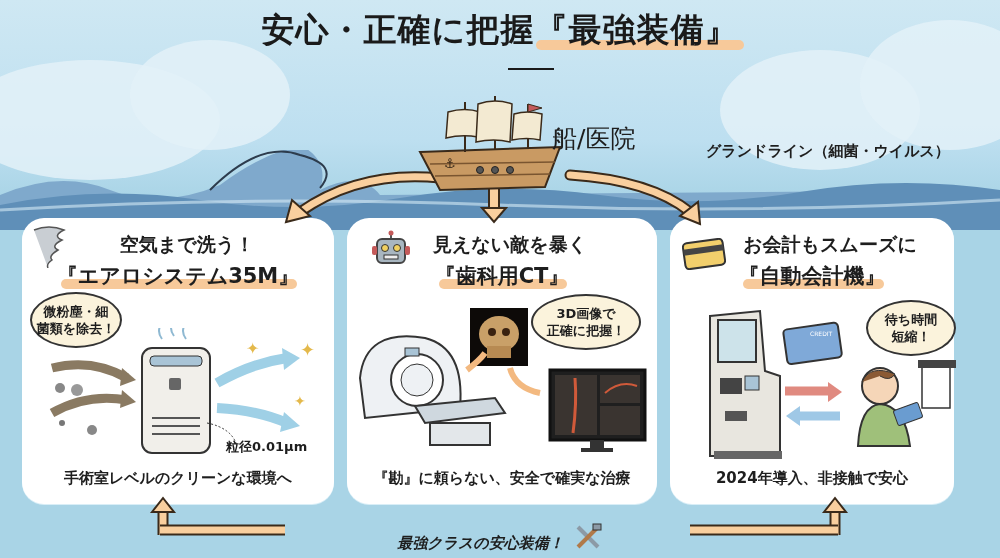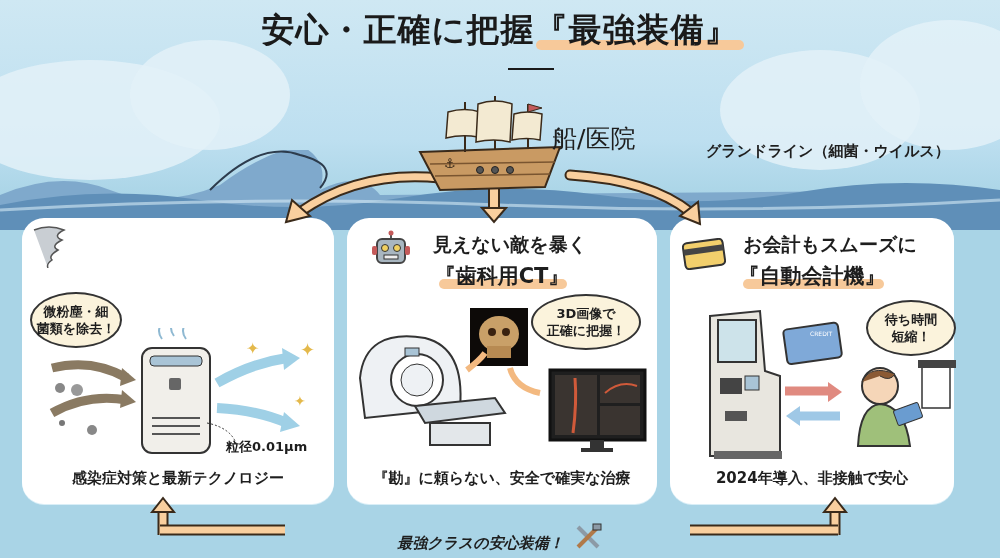--- a/index.html
+++ b/index.html
@@ -80,20 +80,24 @@
   <path d="M440 28 Q360 20 300 62" fill="none" stroke="#f9cf9e" stroke-width="7" stroke-linecap="round"></path>
   <path d="M286 72 L292 50 L310 66 Z" fill="#f9cf9e" stroke="#3a2a1a" stroke-width="2"></path>
   <rect x="489" y="35" width="10" height="25" fill="#f9cf9e" stroke="#3a2a1a" stroke-width="2"></rect>
   <path d="M482 58 L506 58 L494 72 Z" fill="#f9cf9e" stroke="#3a2a1a" stroke-width="2"></path>
   <path d="M570 25 Q650 30 690 62" fill="none" stroke="#3a2a1a" stroke-width="11" stroke-linecap="round"></path>
   <path d="M570 25 Q650 30 690 62" fill="none" stroke="#f9cf9e" stroke-width="7" stroke-linecap="round"></path>
   <path d="M700 74 L680 66 L698 52 Z" fill="#f9cf9e" stroke="#3a2a1a" stroke-width="2"></path>
 </svg>
 
 <div class="card card-1">
+  <div class="card-head">
+    <span class="l1" style="padding-left:18px;">空気まで洗う！</span>
+    <span class="l2"><span>『エアロシステム35M』</span></span>
+  </div>
   <svg class="icon-abs" style="left:10px;top:8px;" width="34" height="42" viewBox="0 0 34 42">
     <path d="M2 4 Q17 -2 32 4 Q20 10 30 14 Q18 20 26 24 Q16 30 20 34 Q14 38 16 42" fill="#c9ced3" stroke="#555" stroke-width="1.5"></path>
   </svg>
   <div class="bubble" style="left:8px;top:74px;width:92px;height:56px;">
       <span style="white-space:pre-line;">微粉塵・細
 菌類を除去！</span>
     </div>
   <svg class="icon-abs" style="left:10px;top:110px;" width="290" height="130" viewBox="0 0 290 130">
     <path d="M20 40 Q60 30 95 50" fill="none" stroke="#8a7a62" stroke-width="9"></path>
       <path d="M90 40 L104 52 L88 58 Z" fill="#8a7a62"></path>
@@ -115,21 +119,21 @@
     <path d="M185 55 Q220 35 255 30" fill="none" stroke="#9fd0e6" stroke-width="10"></path>
       <path d="M250 20 L268 30 L252 42 Z" fill="#9fd0e6"></path>
     <path d="M185 80 Q225 82 255 95" fill="none" stroke="#9fd0e6" stroke-width="10"></path>
       <path d="M252 84 L268 98 L248 104 Z" fill="#9fd0e6"></path>
     <text x="214" y="26" font-size="16" fill="#e4b94b">✦</text>
       <text x="268" y="28" font-size="18" fill="#e4b94b">✦</text>
       <text x="262" y="78" font-size="14" fill="#e4b94b">✦</text>
     <path d="M175 95 Q200 100 205 118" fill="none" stroke="#333" stroke-dasharray="2 2"></path>
   </svg>
   <div class="small-note" style="left:204px;top:220px;">粒径0.01μm</div>
-  <div class="card-foot">感染症対策と最新テクノロジー</div>
+  <div class="card-foot">手術室レベルのクリーンな環境へ</div>
 </div>
 
 <div class="card card-2">
   <div class="card-head">
     <span class="l1" style="padding-left:16px;">見えない敵を暴く</span>
     <span class="l2"><span>『歯科用CT』</span></span>
   </div>
   <svg class="icon-abs" style="left:24px;top:12px;" width="40" height="40" viewBox="0 0 40 40">
     <line x1="20" y1="2" x2="20" y2="9" stroke="#555" stroke-width="2"></line>
       <circle cx="20" cy="3" r="2.5" fill="#c45a5a"></circle>

